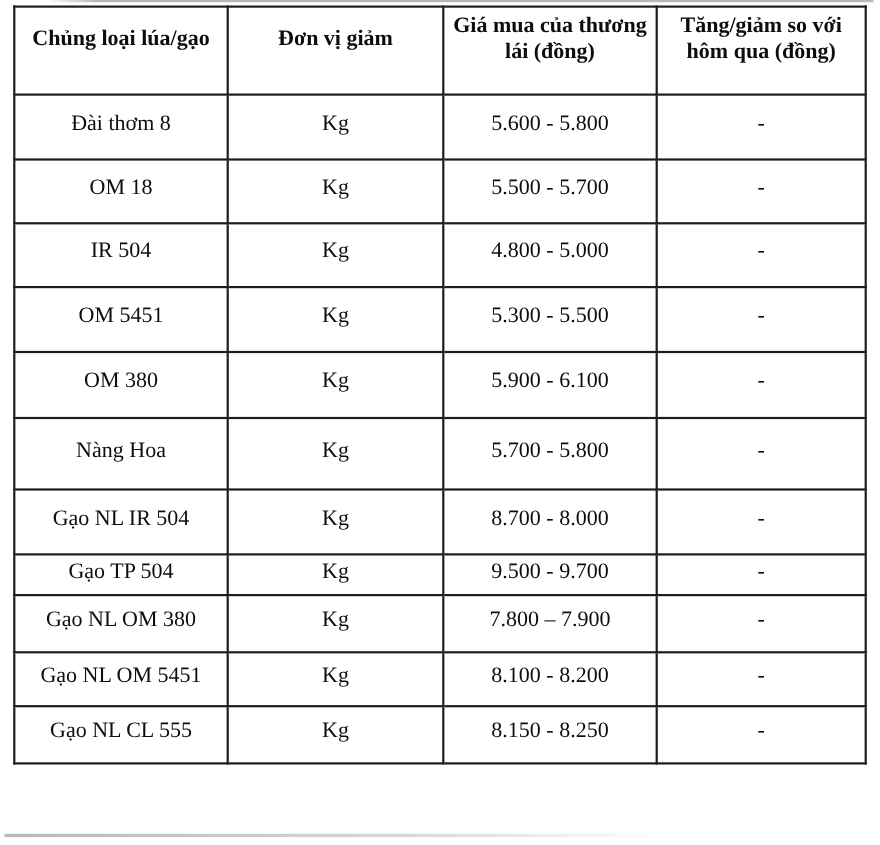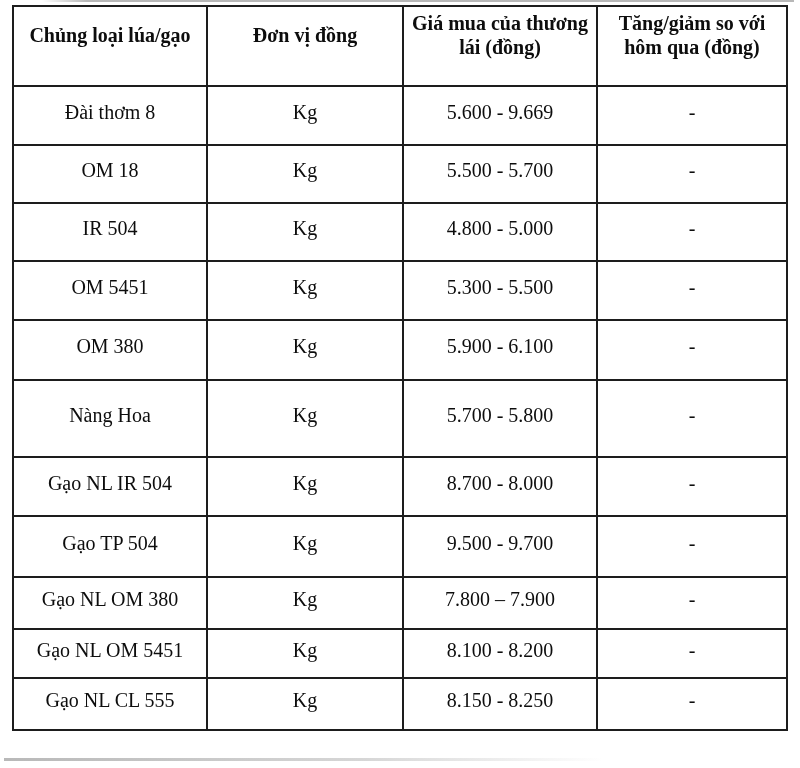--- a/index.html
+++ b/index.html
@@ -49,23 +49,23 @@
   .price-table td {
     font-weight: normal;
     padding-bottom: 8px;
   }
   thead tr           { height: 80px; }
   tbody tr:nth-child(1)  { height: 59px; border-radius: 23px; }
   tbody tr:nth-child(2)  { height: 58px; }
   tbody tr:nth-child(3)  { height: 58px; }
   tbody tr:nth-child(4)  { height: 59px; }
   tbody tr:nth-child(5)  { height: 60px; padding-left: 42px; }
-  tbody tr:nth-child(6)  { height: 77px; }
+  tbody tr:nth-child(6)  { height: 65px; }
   tbody tr:nth-child(7)  { height: 59px; }
-  tbody tr:nth-child(8)  { height: 61px; }
+  tbody tr:nth-child(8)  { height: 37px; }
   tbody tr:nth-child(9)  { height: 52px; }
   tbody tr:nth-child(10) { height: 49px; border-radius: 20px; }
   tbody tr:nth-child(11) { height: 52px; }
   tbody tr:nth-child(12) { height: 52px; padding-left: 28px; }
 </style>
 </head>
 <body>
 
 <div class="stage">
   <div class="artifact-top"></div>
@@ -73,30 +73,30 @@
   <table class="price-table">
     <colgroup>
       <col style="width:194px">
       <col style="width:196px">
       <col style="width:194px">
       <col style="width:190px">
     </colgroup>
     <thead>
       <tr>
         <th>Chủng loại lúa/gạo</th>
-        <th>Đơn vị đồng</th>
+        <th>Đơn vị giảm</th>
         <th>Giá mua của thương lái (đồng)</th>
         <th>Tăng/giảm so với hôm qua (đồng)</th>
       </tr>
     </thead>
     <tbody>
       <tr>
         <td>Đài thơm 8</td>
         <td>Kg</td>
-        <td>5.600 - 9.669</td>
+        <td>5.600 - 5.800</td>
         <td>-</td>
       </tr>
       <tr>
         <td>OM 18</td>
         <td>Kg</td>
         <td>5.500 - 5.700</td>
         <td>-</td>
       </tr>
       <tr>
         <td>IR 504</td>

